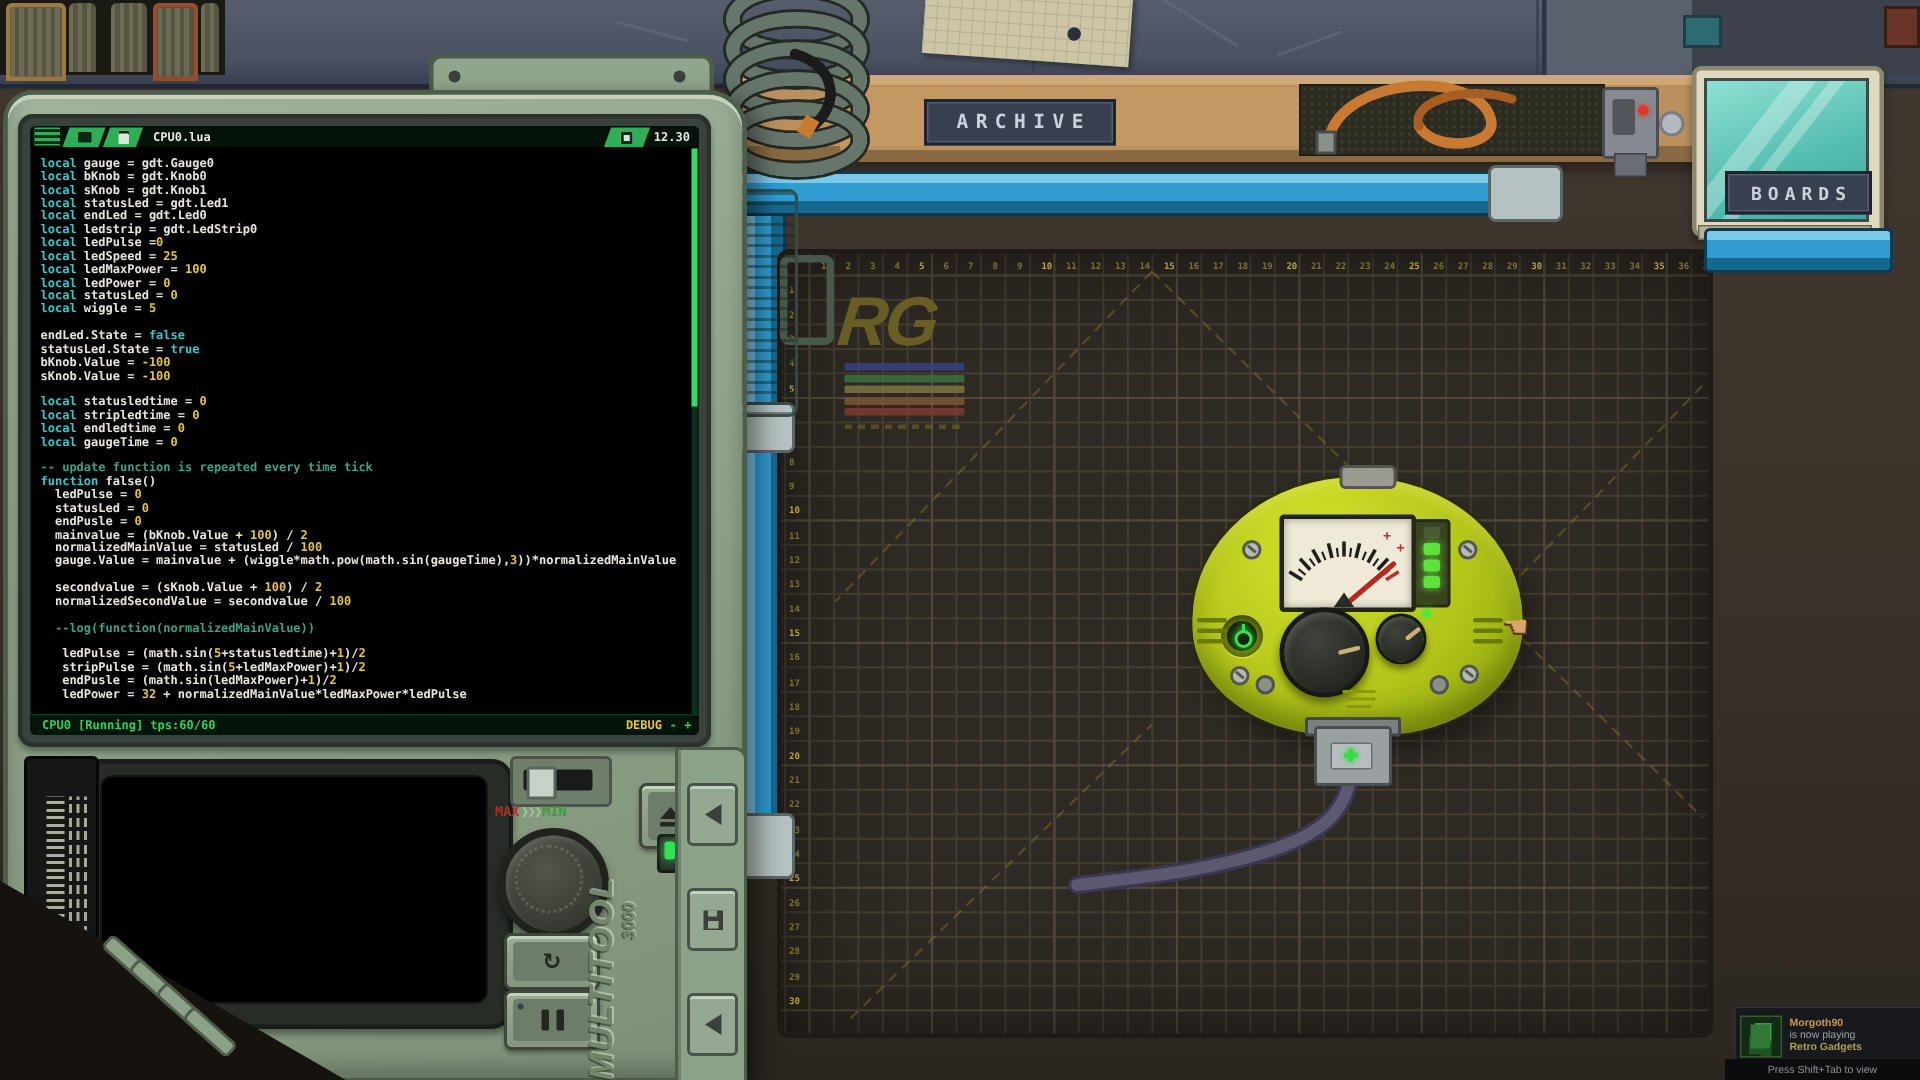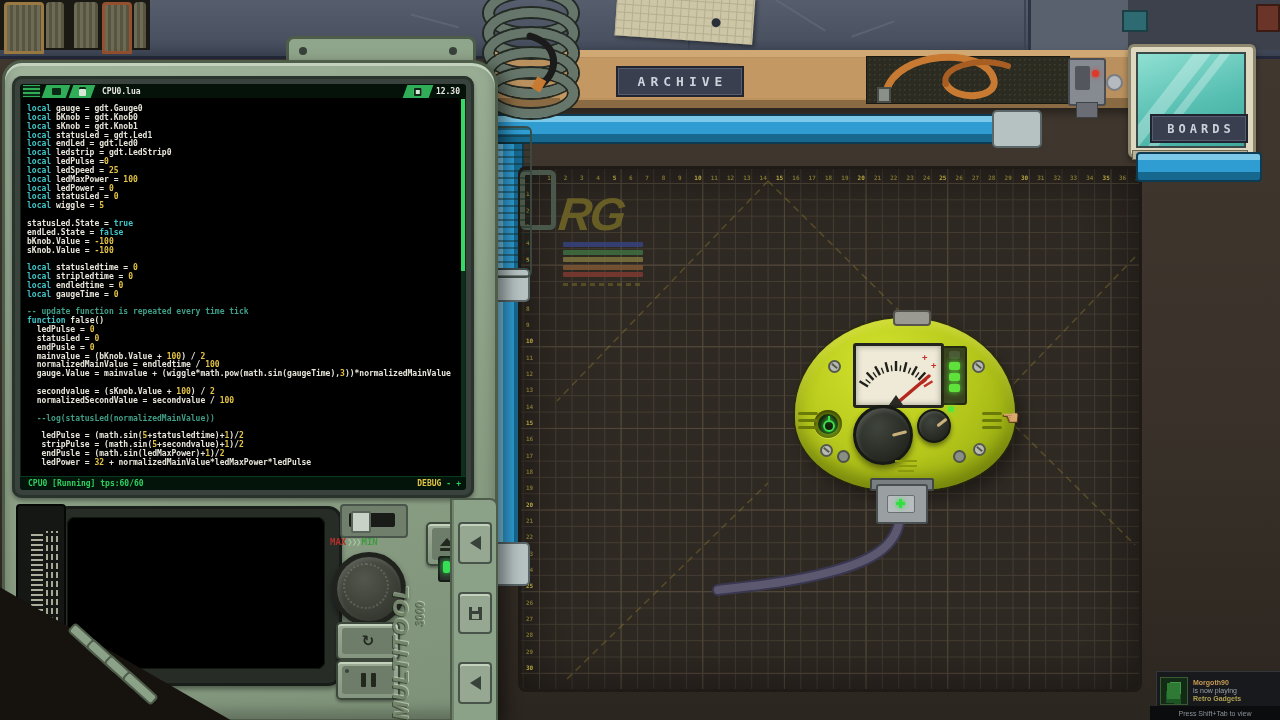--- a/index.html
+++ b/index.html
@@ -483,46 +483,46 @@
           <div class="cl"><span class="k">local </span><span class="w">statusLed = gdt.Led1</span></div>
           <div class="cl"><span class="k">local </span><span class="w">endLed = gdt.Led0</span></div>
           <div class="cl"><span class="k">local </span><span class="w">ledstrip = gdt.LedStrip0</span></div>
           <div class="cl"><span class="k">local </span><span class="w">ledPulse =</span><span class="n">0</span></div>
           <div class="cl"><span class="k">local </span><span class="w">ledSpeed = </span><span class="n">25</span></div>
           <div class="cl"><span class="k">local </span><span class="w">ledMaxPower = </span><span class="n">100</span></div>
           <div class="cl"><span class="k">local </span><span class="w">ledPower = </span><span class="n">0</span></div>
           <div class="cl"><span class="k">local </span><span class="w">statusLed = </span><span class="n">0</span></div>
           <div class="cl"><span class="k">local </span><span class="w">wiggle = </span><span class="n">5</span></div>
           <div class="cl">&nbsp;</div>
+          <div class="cl"><span class="w">endLed.State = </span><span class="k">false</span></div>
           <div class="cl"><span class="w">statusLed.State = </span><span class="k">true</span></div>
-          <div class="cl"><span class="w">endLed.State = </span><span class="k">false</span></div>
           <div class="cl"><span class="w">bKnob.Value = </span><span class="n">-100</span></div>
           <div class="cl"><span class="w">sKnob.Value = </span><span class="n">-100</span></div>
           <div class="cl">&nbsp;</div>
           <div class="cl"><span class="k">local </span><span class="w">statusledtime = </span><span class="n">0</span></div>
           <div class="cl"><span class="k">local </span><span class="w">stripledtime = </span><span class="n">0</span></div>
           <div class="cl"><span class="k">local </span><span class="w">endledtime = </span><span class="n">0</span></div>
           <div class="cl"><span class="k">local </span><span class="w">gaugeTime = </span><span class="n">0</span></div>
           <div class="cl">&nbsp;</div>
           <div class="cl"><span class="c">-- update function is repeated every time tick</span></div>
           <div class="cl"><span class="k">function </span><span class="w">false()</span></div>
           <div class="cl"><span class="w">  ledPulse = </span><span class="n">0</span></div>
           <div class="cl"><span class="w">  statusLed = </span><span class="n">0</span></div>
           <div class="cl"><span class="w">  endPusle = </span><span class="n">0</span></div>
           <div class="cl"><span class="w">  mainvalue = (bKnob.Value + </span><span class="n">100</span><span class="w">) / </span><span class="n">2</span></div>
-          <div class="cl"><span class="w">  normalizedMainValue = endledtime / </span><span class="n">100</span></div>
+          <div class="cl"><span class="w">  normalizedMainValue = statusLed / </span><span class="n">100</span></div>
           <div class="cl"><span class="w">  gauge.Value = mainvalue + (wiggle*math.pow(math.sin(gaugeTime),</span><span class="n">3</span><span class="w">))*normalizedMainValue</span></div>
           <div class="cl">&nbsp;</div>
           <div class="cl"><span class="w">  secondvalue = (sKnob.Value + </span><span class="n">100</span><span class="w">) / </span><span class="n">2</span></div>
           <div class="cl"><span class="w">  normalizedSecondValue = secondvalue / </span><span class="n">100</span></div>
           <div class="cl">&nbsp;</div>
-          <div class="cl"><span class="c">  --log(statusLed(normalizedMainValue))</span></div>
+          <div class="cl"><span class="c">  --log(function(normalizedMainValue))</span></div>
           <div class="cl">&nbsp;</div>
           <div class="cl"><span class="w">   ledPulse = (math.sin(</span><span class="n">5</span><span class="w">+statusledtime)+</span><span class="n">1</span><span class="w">)/</span><span class="n">2</span></div>
-          <div class="cl"><span class="w">   stripPulse = (math.sin(</span><span class="n">5</span><span class="w">+secondvalue)+</span><span class="n">1</span><span class="w">)/</span><span class="n">2</span></div>
+          <div class="cl"><span class="w">   stripPulse = (math.sin(</span><span class="n">5</span><span class="w">+ledMaxPower)+</span><span class="n">1</span><span class="w">)/</span><span class="n">2</span></div>
           <div class="cl"><span class="w">   endPusle = (math.sin(ledMaxPower)+</span><span class="n">1</span><span class="w">)/</span><span class="n">2</span></div>
           <div class="cl"><span class="w">   ledPower = </span><span class="n">32</span><span class="w"> + normalizedMainValue*ledMaxPower*ledPulse</span></div>
         </div>
       <div class="scrolltrack">
         <div class="scrollthumb"></div>
       </div>
       <div class="statusbar">
         <span class="st-left">CPU0 [Running] tps:60/60</span>
         <span class="st-debug">DEBUG</span>
         <span class="st-pm">-</span>

